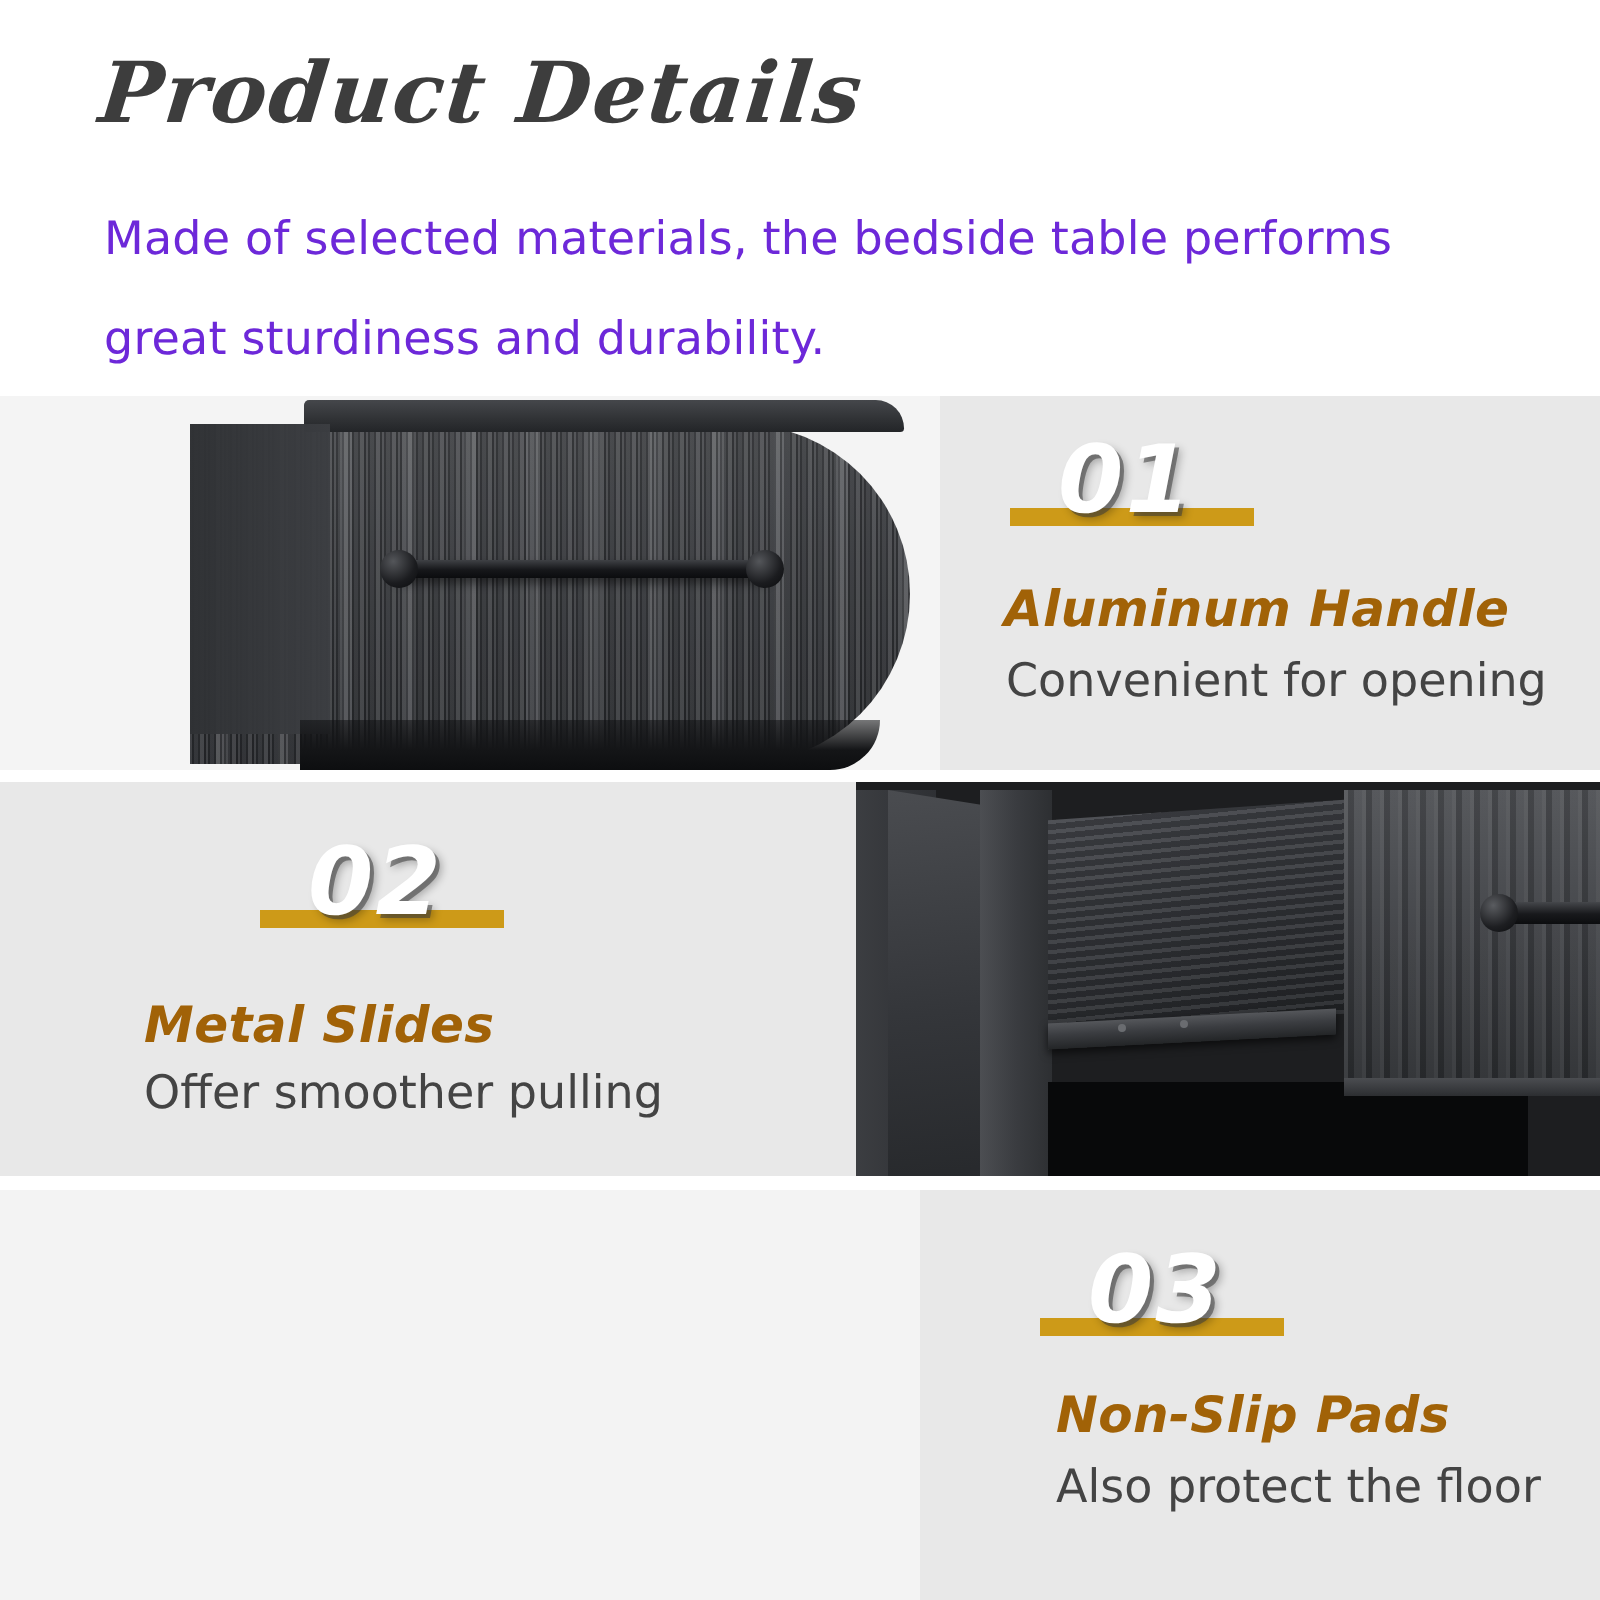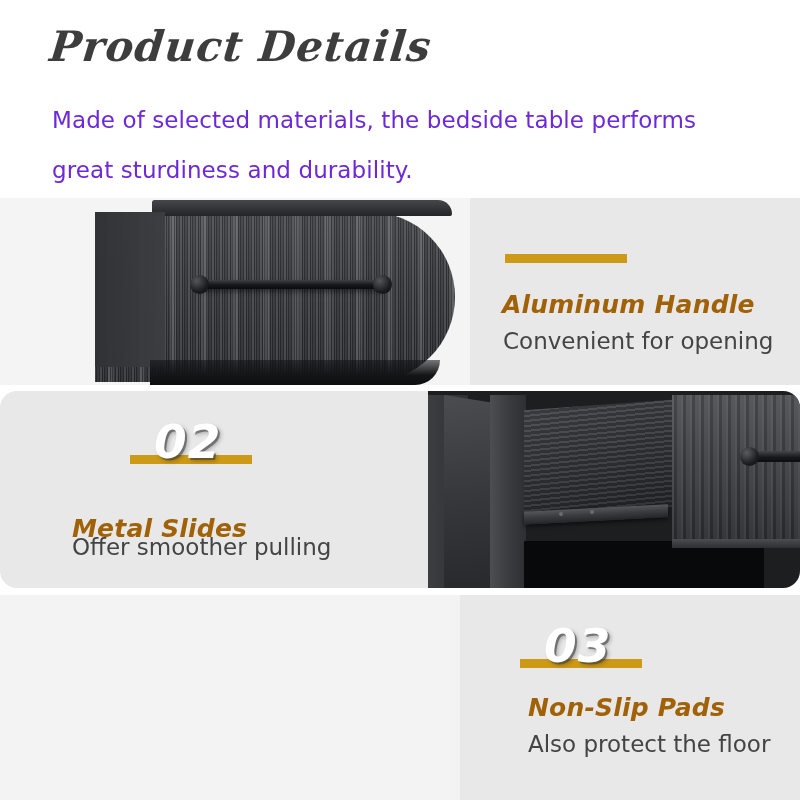--- a/index.html
+++ b/index.html
@@ -34,21 +34,21 @@
     letter-spacing:0.1px;
   }
 
   
   .panel {
     position:absolute; left:0; width:800px;
     background:#e8e8e8;
     overflow:hidden;
   }
   #panel-1 { top:198px; height:187px; }
-  #panel-2 { top:391px; height:197px;border-radius:17px; }
+  #panel-2 { top:391px; height:197px; }
   #panel-3 { top:595px; height:205px;padding-left:20px; }
 
   
   .img-wrap { position:absolute; top:0; height:100%; overflow:hidden; }
   #img-1 { left:0;     width:470px; background:#f4f4f4; }
   #img-2 { left:428px; width:372px; background:#e8e8e8; }
   #img-3 { left:0;     width:460px; background:#f2f2f2; }
 
   
   .txt-wrap { position:absolute; top:0; height:100%; }
@@ -95,21 +95,21 @@
   }
   .feat-sub {
     position:absolute;
     font-family:"DejaVu Sans", sans-serif;
     font-size:23px;
     color:#444444;
     white-space:nowrap;
   }
   #txt-1 .feat-title { left:32px; top:92px; }
   #txt-1 .feat-sub   { left:33px; top:130px; }
-  #txt-2 .feat-title { left:72px; top:123px; }
+  #txt-2 .feat-title { left:72px; top:107px; }
   #txt-2 .feat-sub   { left:72px; top:143px; }
   #txt-3 .feat-title { left:68px; top:98px; }
   #txt-3 .feat-sub   { left:68px; top:136px; }
 
   
   .wood {
     position:absolute;
     background-color:#3a3b3e;
     background-image:
       repeating-linear-gradient(90deg,
@@ -271,20 +271,21 @@
       <div class="wood" id="p1-lip"></div>
       <div class="wood" id="p1-handle"></div>
       <div class="wood" id="p1-knob-l"></div>
       <div class="wood" id="p1-knob-r"></div>
       <div class="wood" id="p1-shadow"></div>
     </div>
 
     <div class="txt-wrap" id="txt-1">
       <div class="num-block">
         <div class="gold-bar"></div>
+        <span class="num">01</span>
       </div>
       <div class="feat-title">Aluminum Handle</div>
       <div class="feat-sub">Convenient for opening</div>
     </div>
 
   </div>
 
   <div class="panel" id="panel-2">
 
     <div class="txt-wrap" id="txt-2">

